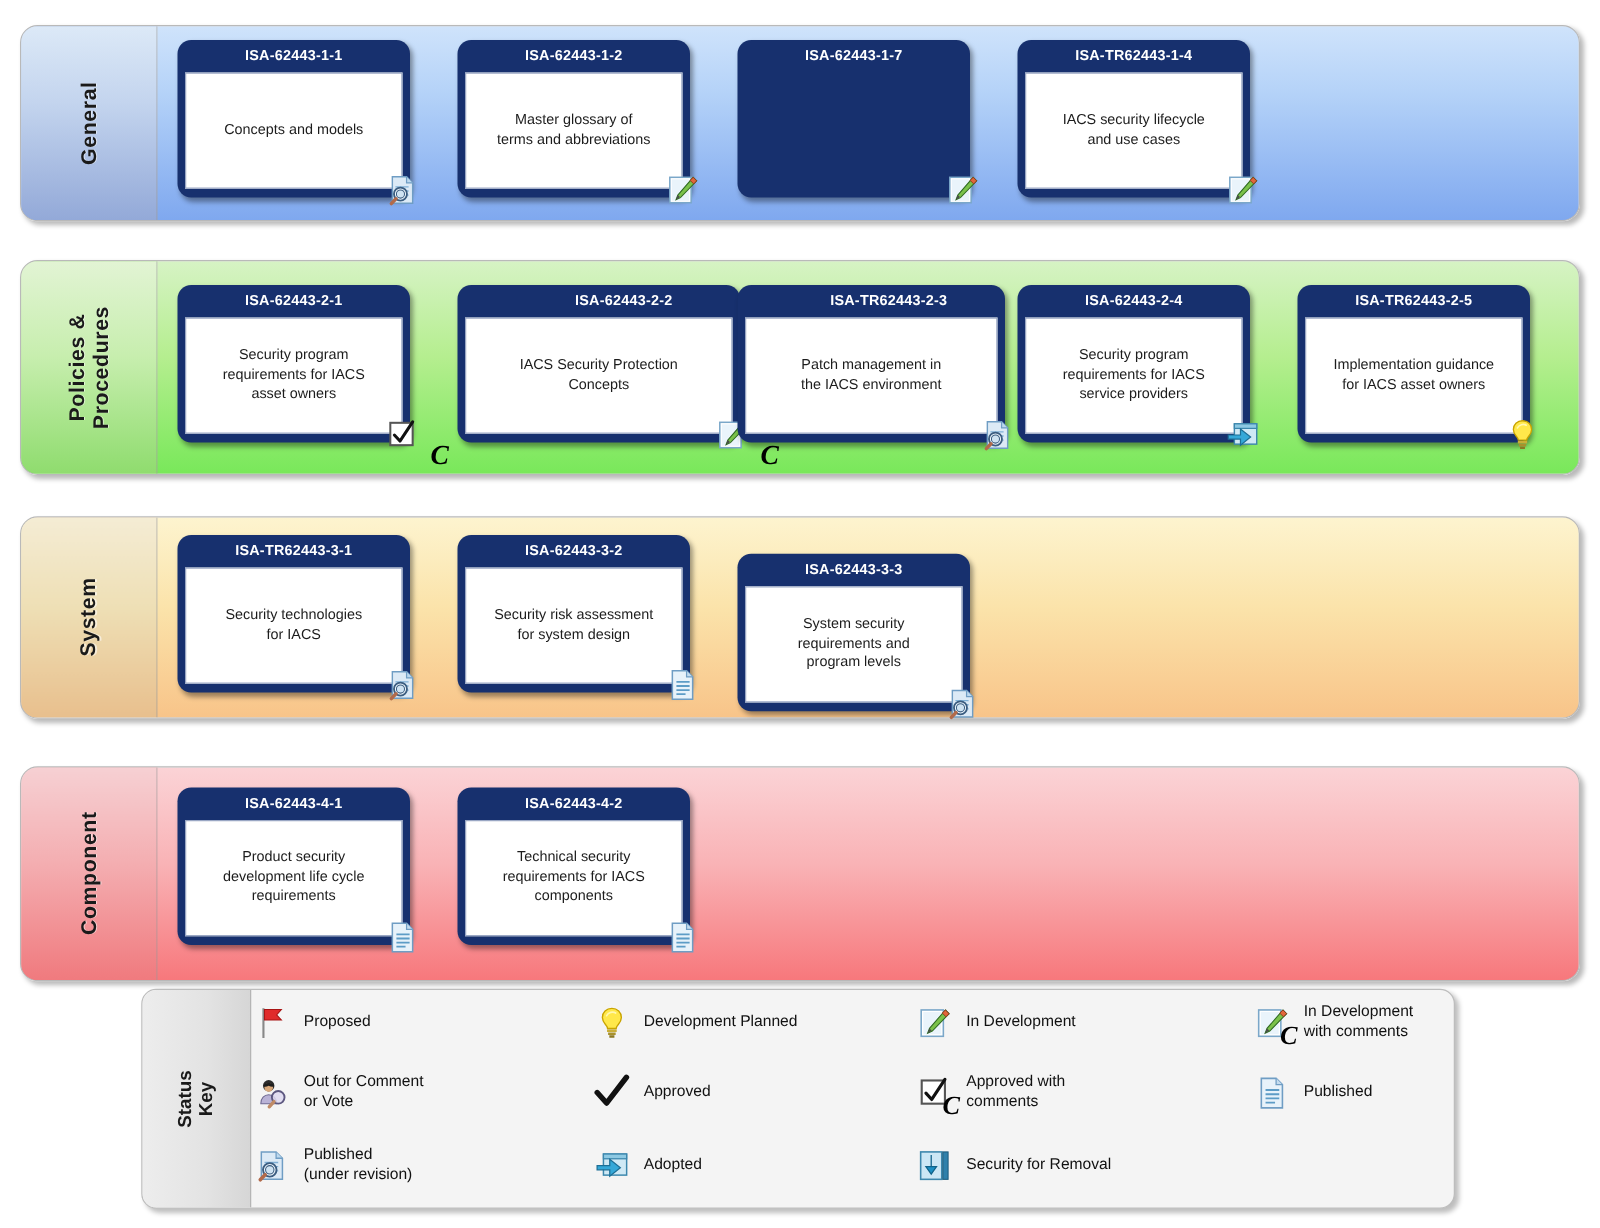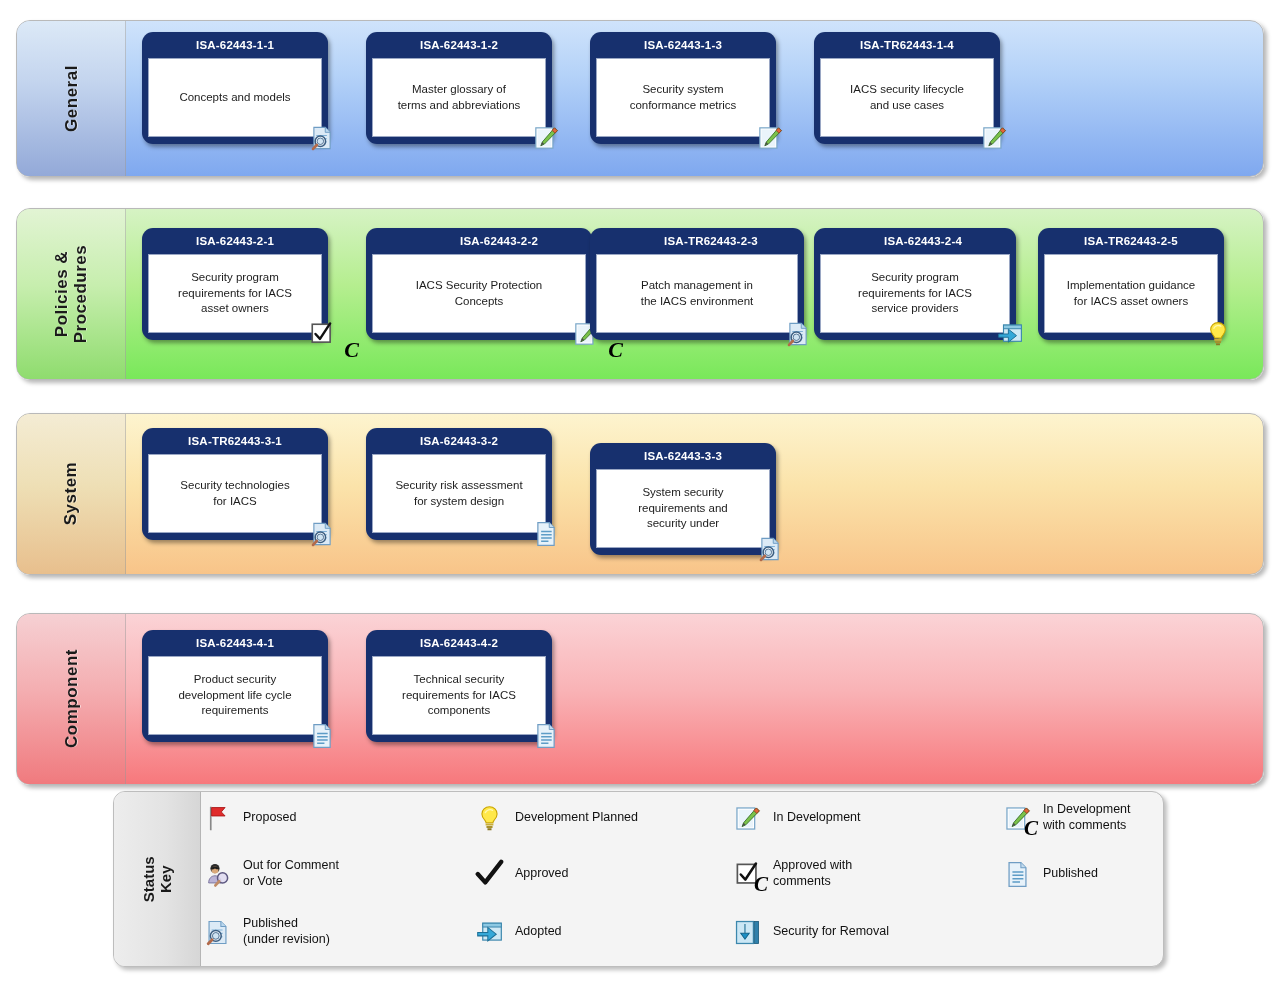--- a/index.html
+++ b/index.html
@@ -39,21 +39,21 @@
   .band.policies{ background:linear-gradient(to bottom,#d6f3c4 0%,#b5ee8f 45%,#79e85a 100%); }
   .band.policies .band-label{ background:linear-gradient(to bottom,#e2f4d4 0%,#c7eeae 45%,#8fdc6e 100%); }
   .band.system{ background:linear-gradient(to bottom,#fdf4cf 0%,#fbe3aa 45%,#f8c489 100%); }
   .band.system .band-label{ background:linear-gradient(to bottom,#f4ecd4 0%,#eedfb5 45%,#e8bf8d 100%); }
   .band.component{ background:linear-gradient(to bottom,#fbd3d6 0%,#f9b3b6 45%,#f7787c 100%); }
   .band.component .band-label{ background:linear-gradient(to bottom,#f6d0d3 0%,#f4aeb1 45%,#f07a7e 100%); }
 
   
   .card{
     position:absolute;
-    width:186px;height:112px;
+    width:186px;height:126px;
     background:#17306e;
     border-radius:11px;
     box-shadow:2px 3px 4px rgba(0,0,0,.38);
   }
   .card-title{
     height:26px;line-height:26px;
     text-align:center;color:#ffffff;
     font-weight:bold;font-size:11.5px;
     letter-spacing:.2px;
   }
@@ -149,23 +149,21 @@
         <svg width="26" height="26" viewBox="0 0 32 32">
           <rect x="3.5" y="3.5" width="21" height="25" fill="#ffffff" stroke="#7aa7c9" stroke-width="1.5"></rect>
            <rect x="5.5" y="5.5" width="17" height="21" fill="#eaf4fb"></rect>
            <path d="M26.5 3.5 L30 7 L14 23.5 L9.6 25.6 L11.4 21z" fill="#7bc24a" stroke="#2f6a22" stroke-width="1"></path>
            <path d="M26.5 3.5 L30 7 L27 10 L23.5 6.5z" fill="#e2663a" stroke="#8a3a1c" stroke-width=".9"></path>
            <path d="M9.6 25.6 L11.4 21 L13.5 23z" fill="#4a4a4a"></path>
         </svg>
       </div>
     </div>
     <div class="card" style="left: 590px; top: 32px;">
-      <div class="card-title">ISA-62443-1-3</div>
-      <div class="card-body" style="white-space: pre-line;">Security system
-conformance metrics</div>
+      <div class="card-title">ISA-62443-1-7</div>
       <div class="card-status">
         <svg width="26" height="26" viewBox="0 0 32 32">
           <rect x="3.5" y="3.5" width="21" height="25" fill="#ffffff" stroke="#7aa7c9" stroke-width="1.5"></rect>
            <rect x="5.5" y="5.5" width="17" height="21" fill="#eaf4fb"></rect>
            <path d="M26.5 3.5 L30 7 L14 23.5 L9.6 25.6 L11.4 21z" fill="#7bc24a" stroke="#2f6a22" stroke-width="1"></path>
            <path d="M26.5 3.5 L30 7 L27 10 L23.5 6.5z" fill="#e2663a" stroke="#8a3a1c" stroke-width=".9"></path>
            <path d="M9.6 25.6 L11.4 21 L13.5 23z" fill="#4a4a4a"></path>
         </svg>
       </div>
     </div>
@@ -227,21 +225,21 @@
            <path d="M20 3v6h6" fill="#bcd8ee" stroke="#6f9dc4" stroke-width="1.2"></path>
            <g stroke="#7fb0d6" stroke-width="1.3">
             <path d="M9 13h13M9 17h13M9 21h13M9 25h9"></path>
           </g>
            <circle cx="14" cy="20" r="6.4" fill="#eef6fc" stroke="#3b5d80" stroke-width="1.8"></circle>
            <circle cx="14" cy="20" r="4" fill="#cfe3f2" stroke="#3b5d80" stroke-width="1"></circle>
            <path d="M9.6 24.6 5 29.4" stroke="#b26a4a" stroke-width="3.4" stroke-linecap="round"></path>
         </svg>
       </div>
     </div>
-    <div class="card" style="left: 814px; top: 228px; padding-left: 16px;">
+    <div class="card" style="left: 814px; top: 228px;">
       <div class="card-title">ISA-62443-2-4</div>
       <div class="card-body" style="white-space: pre-line;">Security program
 requirements for IACS
 service providers</div>
       <div class="card-status">
         <svg width="26" height="26" viewBox="0 0 32 32">
           <rect x="8" y="5" width="22" height="20" fill="#cfe9f5" stroke="#3c87ad" stroke-width="1.4"></rect>
            <rect x="8" y="5" width="22" height="4.5" fill="#8dc9e3" stroke="#3c87ad" stroke-width="1.2"></rect>
            <path d="M2 16 h12 v-6 l10 8 -10 8 v-6 H2z" fill="#35a8d8" stroke="#1d6f96" stroke-width="1.2"></path>
         </svg>
@@ -294,21 +292,21 @@
            <g stroke="#5d9cc6" stroke-width="1.8">
             <path d="M10 13h13M10 17h13M10 21h13M10 25h9"></path>
           </g>
         </svg>
       </div>
     </div>
     <div class="card" style="left: 590px; top: 443px;">
       <div class="card-title">ISA-62443-3-3</div>
       <div class="card-body" style="white-space: pre-line;">System security
 requirements and
-security under</div>
+program levels</div>
       <div class="card-status">
         <svg width="26" height="26" viewBox="0 0 32 32">
           <path d="M6 3h14l6 6v20H6z" fill="#dceaf6" stroke="#6f9dc4" stroke-width="1.4"></path>
            <path d="M20 3v6h6" fill="#bcd8ee" stroke="#6f9dc4" stroke-width="1.2"></path>
            <g stroke="#7fb0d6" stroke-width="1.3">
             <path d="M9 13h13M9 17h13M9 21h13M9 25h9"></path>
           </g>
            <circle cx="14" cy="20" r="6.4" fill="#eef6fc" stroke="#3b5d80" stroke-width="1.8"></circle>
            <circle cx="14" cy="20" r="4" fill="#cfe3f2" stroke="#3b5d80" stroke-width="1"></circle>
            <path d="M9.6 24.6 5 29.4" stroke="#b26a4a" stroke-width="3.4" stroke-linecap="round"></path>

